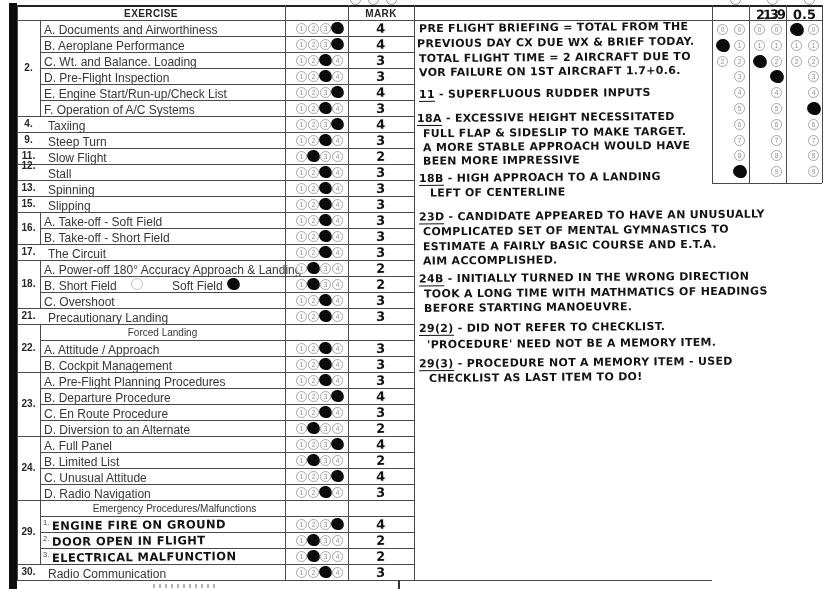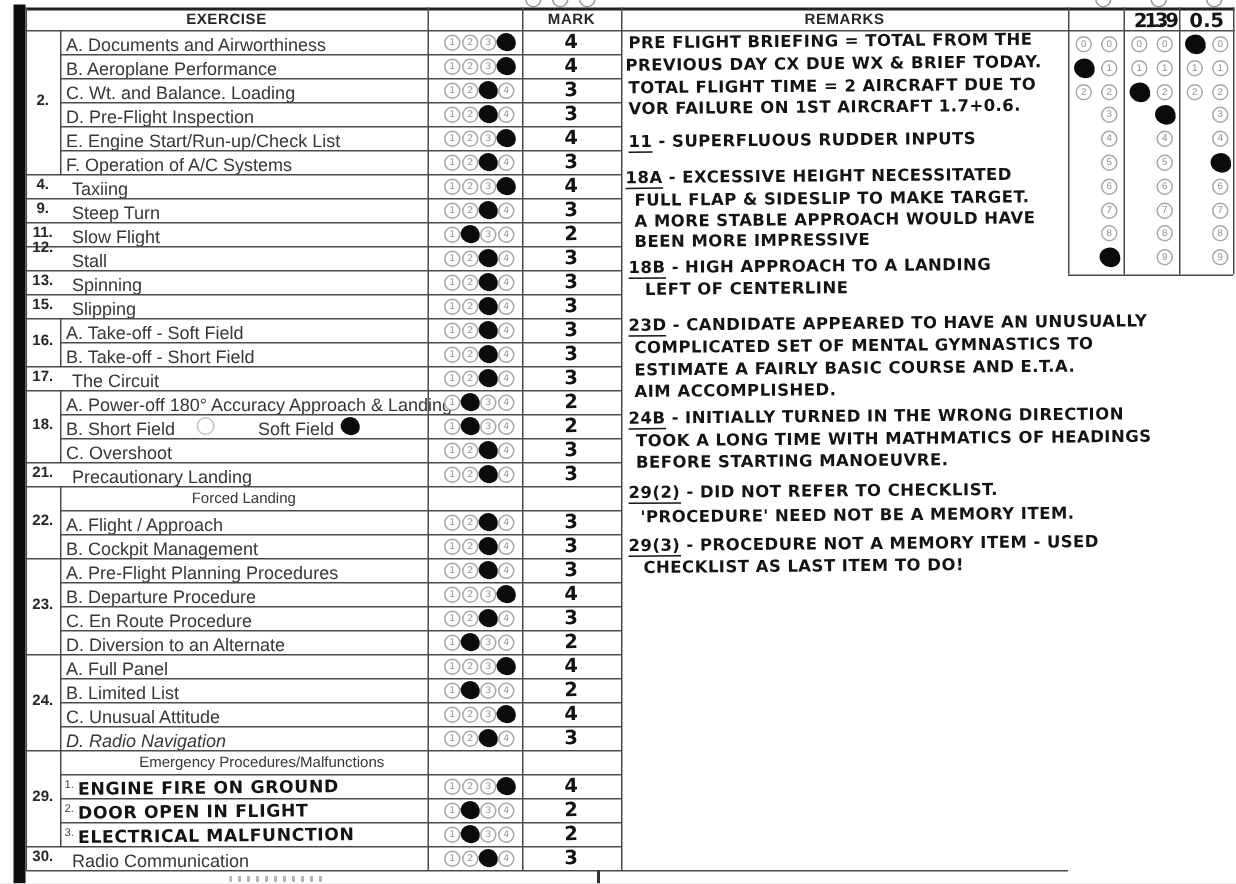--- a/index.html
+++ b/index.html
@@ -57,21 +57,20 @@
   <div class="frag"></div>
 
   <div class="vl" style="left:712px;top:5px;height:178px;"></div>
   <div class="vl" style="left:749px;top:5px;height:178px;"></div>
   <div class="vl" style="left:786px;top:5px;height:178px;"></div>
   <div class="vl" style="left:822px;top:5px;height:178px;"></div>
   <div class="hl" style="left:712px;top:183px;width:110px;"></div>
 
   <div class="colhead" style="left:17px;top:8px;width:268px;">EXERCISE</div>
   <div class="colhead" style="left:348px;top:8px;width:66px;">MARK</div>
-  <div class="colhead" style="left:414px;top:8px;width:298px;">REMARKS</div>
 
   <div id="rows">
       <div class="lab" style="left: 44px; top: 23px;">A. Documents and Airworthiness</div>
       <div class="bub" style="left: 296px; top: 23px;">1</div>
       <div class="bub" style="left: 308px; top: 23px;">2</div>
       <div class="bub" style="left: 320px; top: 23px;">3</div>
       <div class="blob" style="left: 331px; top: 22px;"></div>
       <div class="mark hw" style="left: 366px; top: 21px;">4</div>
       <div class="hl" style="left: 40px; top: 36px; width: 374px;"></div>
       <div class="lab" style="left: 44px; top: 39px;">B. Aeroplane Performance</div>
@@ -198,21 +197,21 @@
       <div class="hl" style="left: 17px; top: 308px; width: 397px;"></div>
       <div class="lab" style="left: 48px; top: 311px;">Precautionary Landing</div>
       <div class="bub" style="left: 296px; top: 311px;">1</div>
       <div class="bub" style="left: 308px; top: 311px;">2</div>
       <div class="blob" style="left: 319px; top: 310px;"></div>
       <div class="bub" style="left: 332px; top: 311px;">4</div>
       <div class="mark hw" style="left: 366px; top: 309px;">3</div>
       <div class="hl" style="left: 17px; top: 324px; width: 397px;"></div>
       <div class="sect" style="left: 40px; top: 327px; width: 245px;">Forced Landing</div>
       <div class="hl" style="left: 40px; top: 340px; width: 374px;"></div>
-      <div class="lab" style="left: 44px; top: 343px;">A. Flight / Approach</div>
+      <div class="lab" style="left: 44px; top: 343px;">A. Attitude / Approach</div>
       <div class="bub" style="left: 296px; top: 343px;">1</div>
       <div class="bub" style="left: 308px; top: 343px;">2</div>
       <div class="blob" style="left: 319px; top: 342px;"></div>
       <div class="bub" style="left: 332px; top: 343px;">4</div>
       <div class="mark hw" style="left: 366px; top: 341px;">3</div>
       <div class="hl" style="left: 40px; top: 356px; width: 374px;"></div>
       <div class="lab" style="left: 44px; top: 359px;">B. Cockpit Management</div>
       <div class="bub" style="left: 296px; top: 359px;">1</div>
       <div class="bub" style="left: 308px; top: 359px;">2</div>
       <div class="blob" style="left: 319px; top: 358px;"></div>
@@ -261,21 +260,21 @@
       <div class="bub" style="left: 332px; top: 455px;">4</div>
       <div class="mark hw" style="left: 366px; top: 453px;">2</div>
       <div class="hl" style="left: 40px; top: 468px; width: 374px;"></div>
       <div class="lab" style="left: 44px; top: 471px;">C. Unusual Attitude</div>
       <div class="bub" style="left: 296px; top: 471px;">1</div>
       <div class="bub" style="left: 308px; top: 471px;">2</div>
       <div class="bub" style="left: 320px; top: 471px;">3</div>
       <div class="blob" style="left: 331px; top: 470px;"></div>
       <div class="mark hw" style="left: 366px; top: 469px;">4</div>
       <div class="hl" style="left: 40px; top: 484px; width: 374px;"></div>
-      <div class="lab" style="left: 44px; top: 487px; font-style: italic;">D. Radio Navigation</div>
+      <div class="lab" style="left: 44px; top: 487px;">D. Radio Navigation</div>
       <div class="bub" style="left: 296px; top: 487px;">1</div>
       <div class="bub" style="left: 308px; top: 487px;">2</div>
       <div class="blob" style="left: 319px; top: 486px;"></div>
       <div class="bub" style="left: 332px; top: 487px;">4</div>
       <div class="mark hw" style="left: 366px; top: 485px;">3</div>
       <div class="hl" style="left: 17px; top: 500px; width: 397px;"></div>
       <div class="sect" style="left: 52px; top: 503px; width: 245px;">Emergency Procedures/Malfunctions</div>
       <div class="hl" style="left: 40px; top: 516px; width: 374px;"></div>
       <div class="pref" style="left: 43px; top: 518px;">1.</div>
       <div class="hwlab hw" style="left: 52px; top: 518px;">ENGINE FIRE ON GROUND</div>

